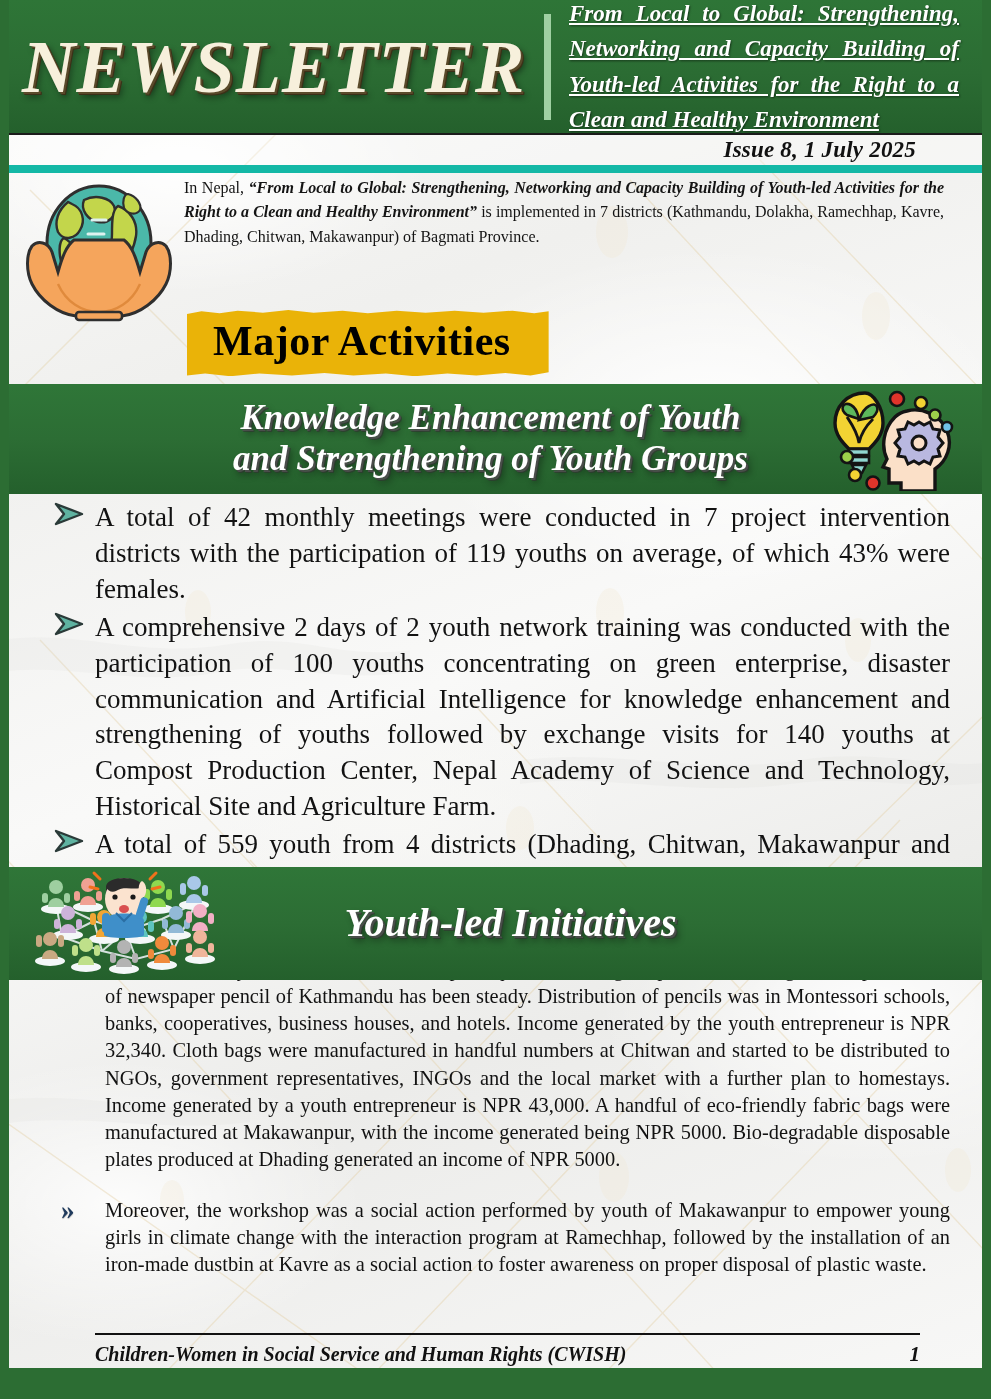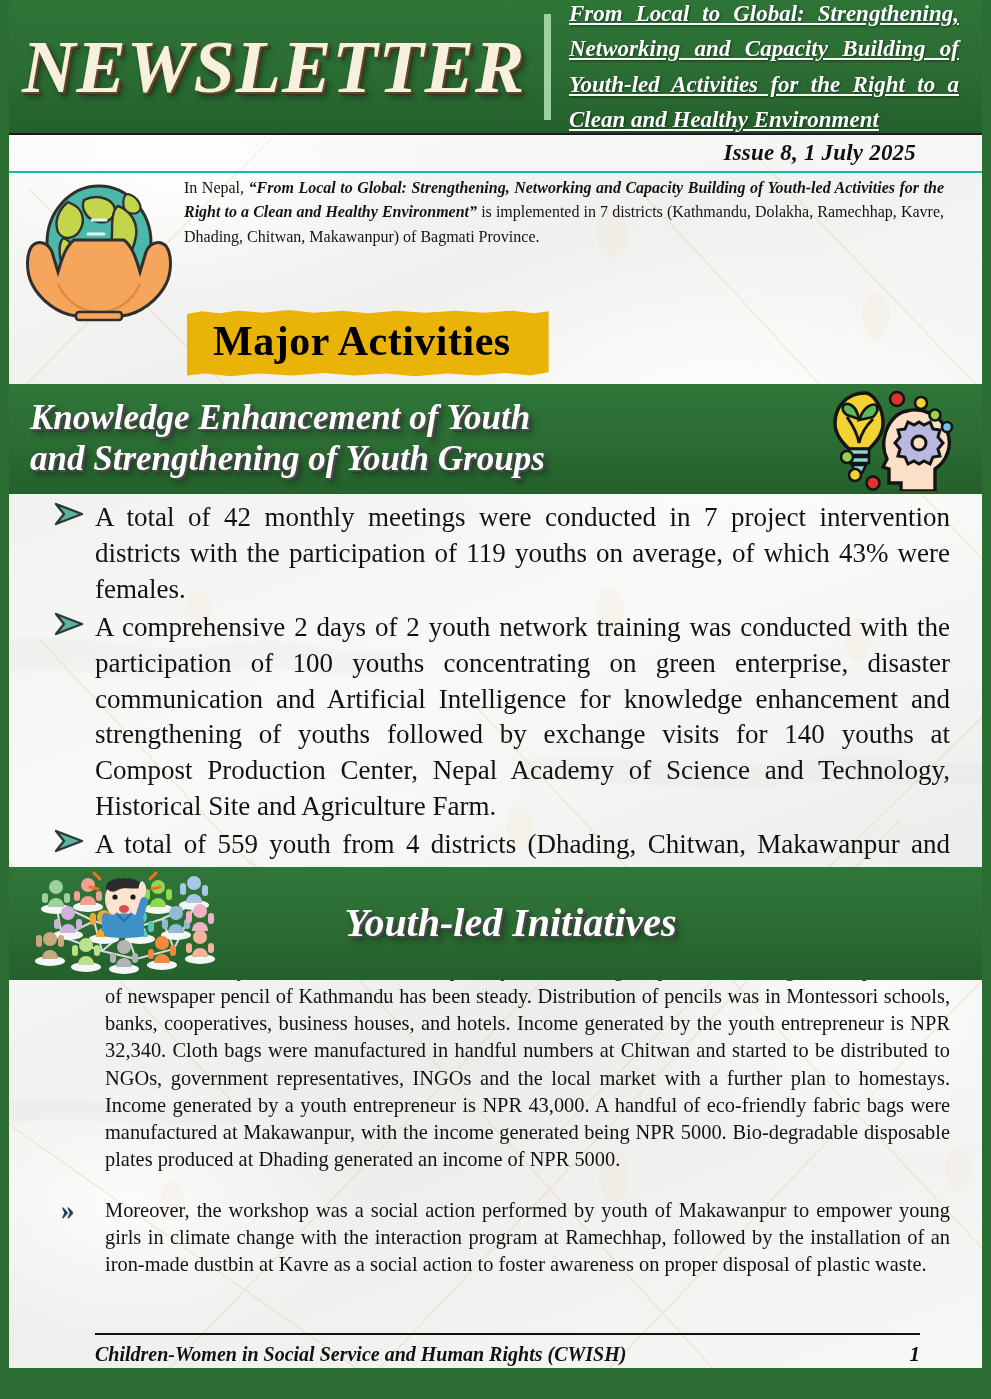--- a/index.html
+++ b/index.html
@@ -107,21 +107,21 @@
   }
 
   
   .issue-band {
     position: absolute;
     left: 9px; top: 133px;
     width: 973px;
     height: 40px;
     z-index: 5;
     border-top: 2px solid #1b1b1b;
-    border-bottom: 2px solid #14b8a6;
+    border-bottom: 8px solid #14b8a6;
     box-sizing: border-box;
     display: flex;
     align-items: center;
     justify-content: flex-end;
     padding-right: 66px;
     background: rgba(255,255,255,0.35);
   }
   .issue-text {
     font-family: "Liberation Serif", serif;
     font-style: italic;
@@ -202,20 +202,21 @@
     text-shadow:
        2px 2px 0 rgba(80,80,80,0.85),
        3px 3px 0 rgba(50,50,50,0.6),
        4px 5px 7px rgba(0,0,0,0.45);
     line-height: 1.16;
   }
 
   #banner-knowledge { top: 384px; height: 110px; }
   #banner-knowledge .banner-title {
     flex: 1;
+    text-align: center;
     font-size: 35px;
     padding-left: 30px;
     padding-right: 40px;
   }
   #banner-knowledge .brain-icon {
     position: absolute;
     right: 28px; top: 3px;
     width: 140px; height: 104px;
   }
 

